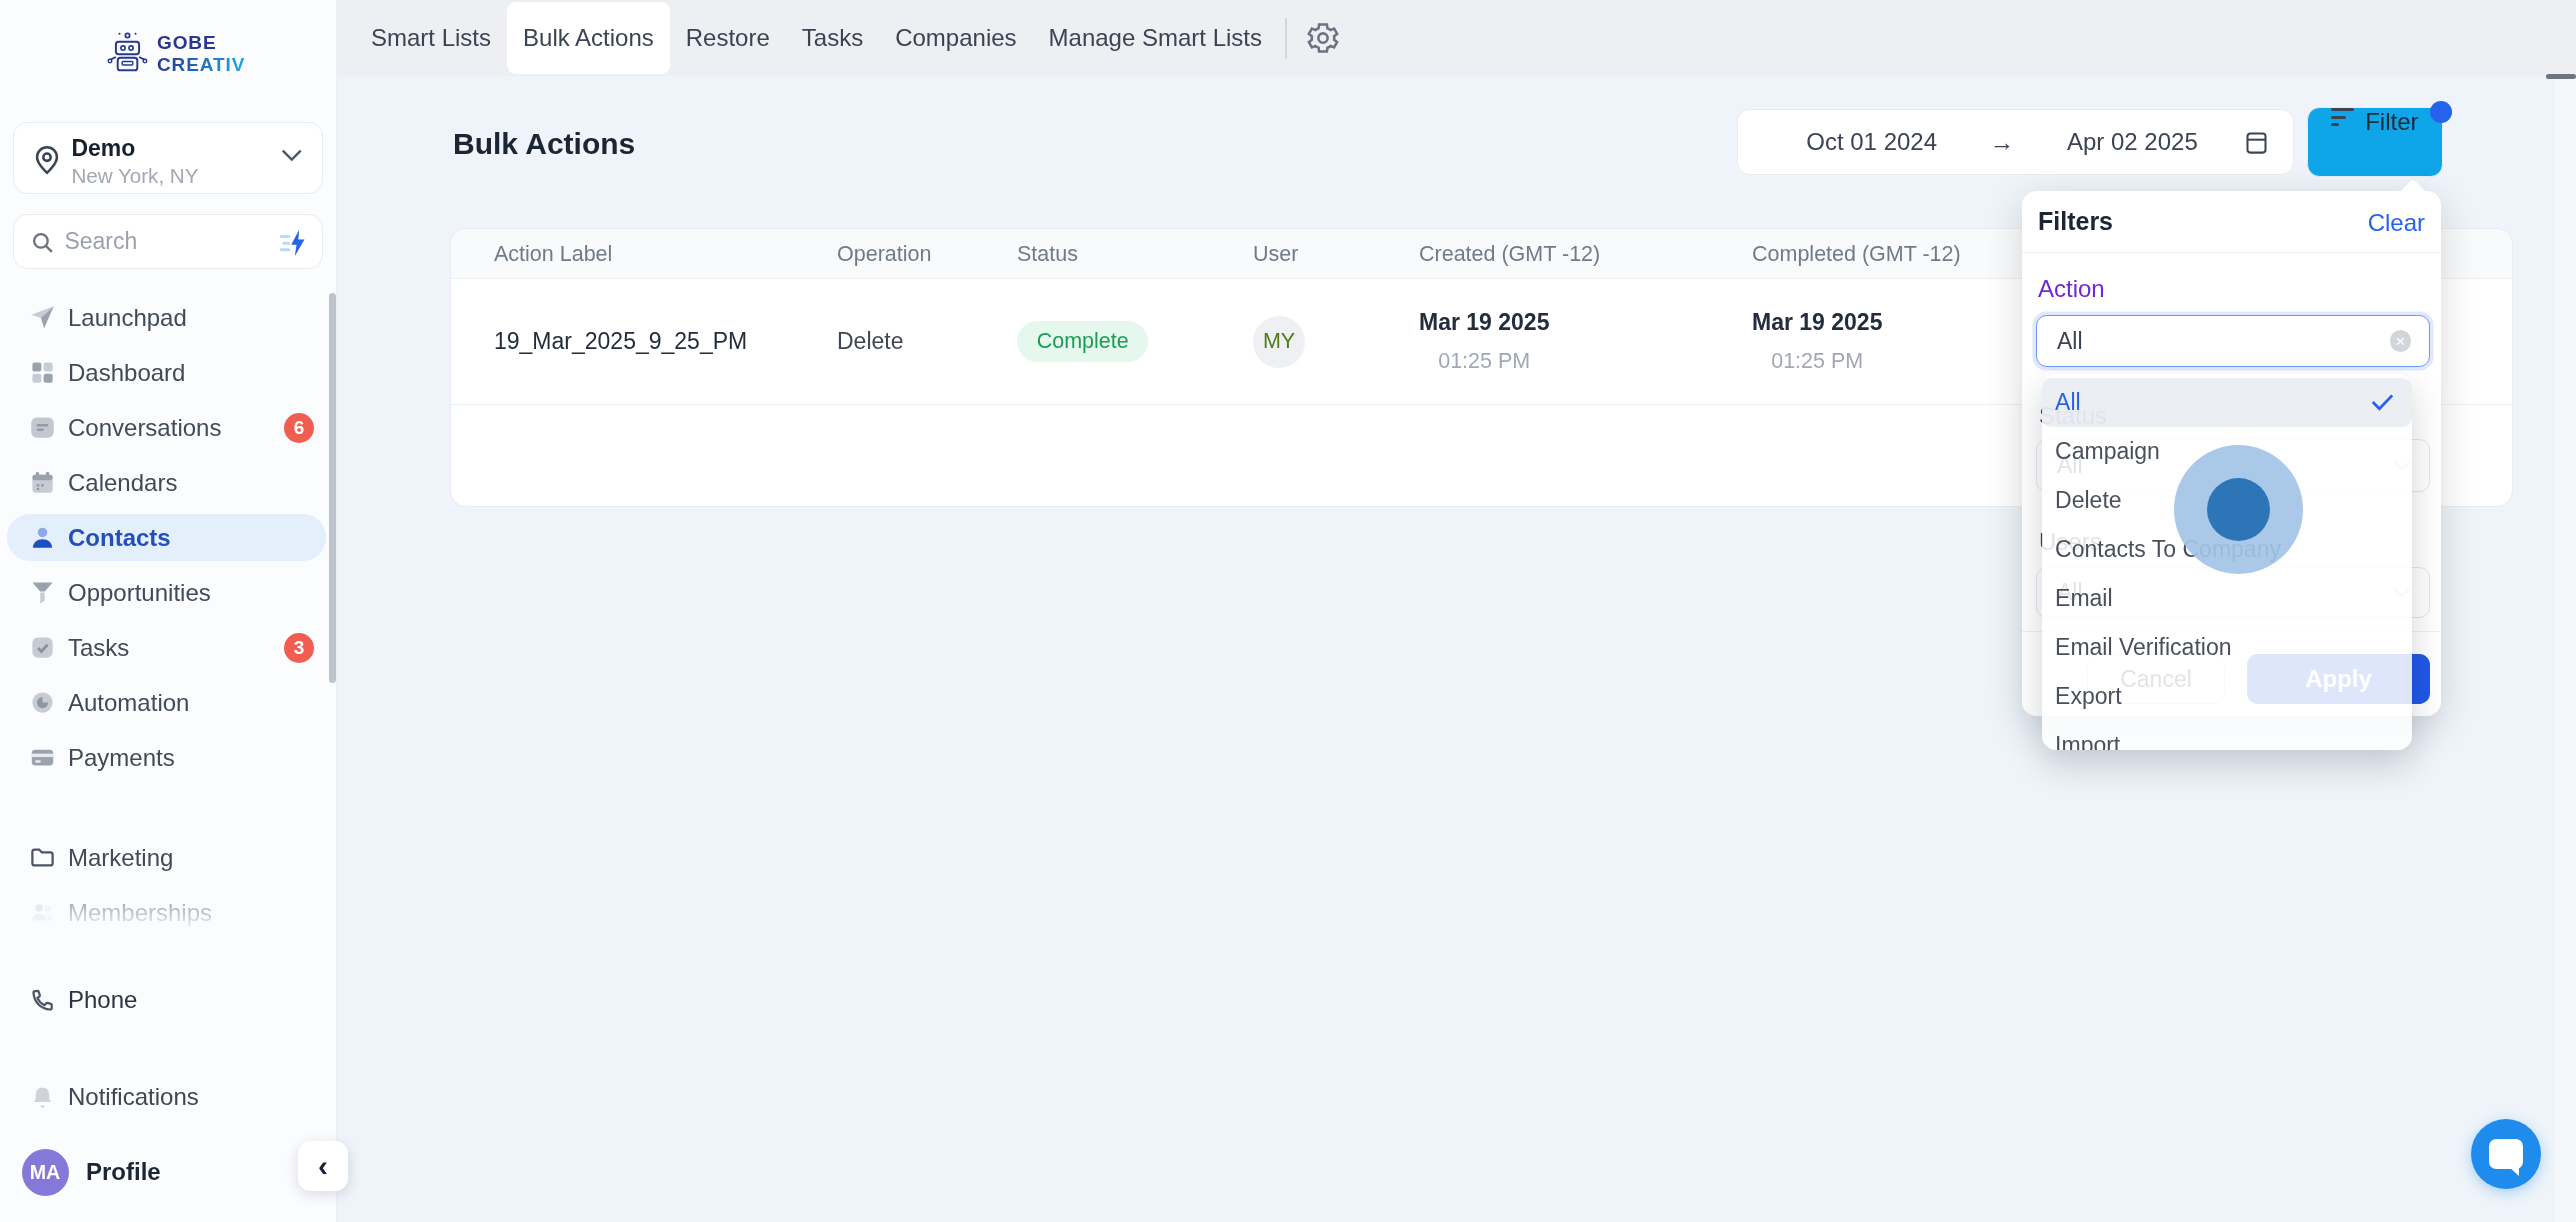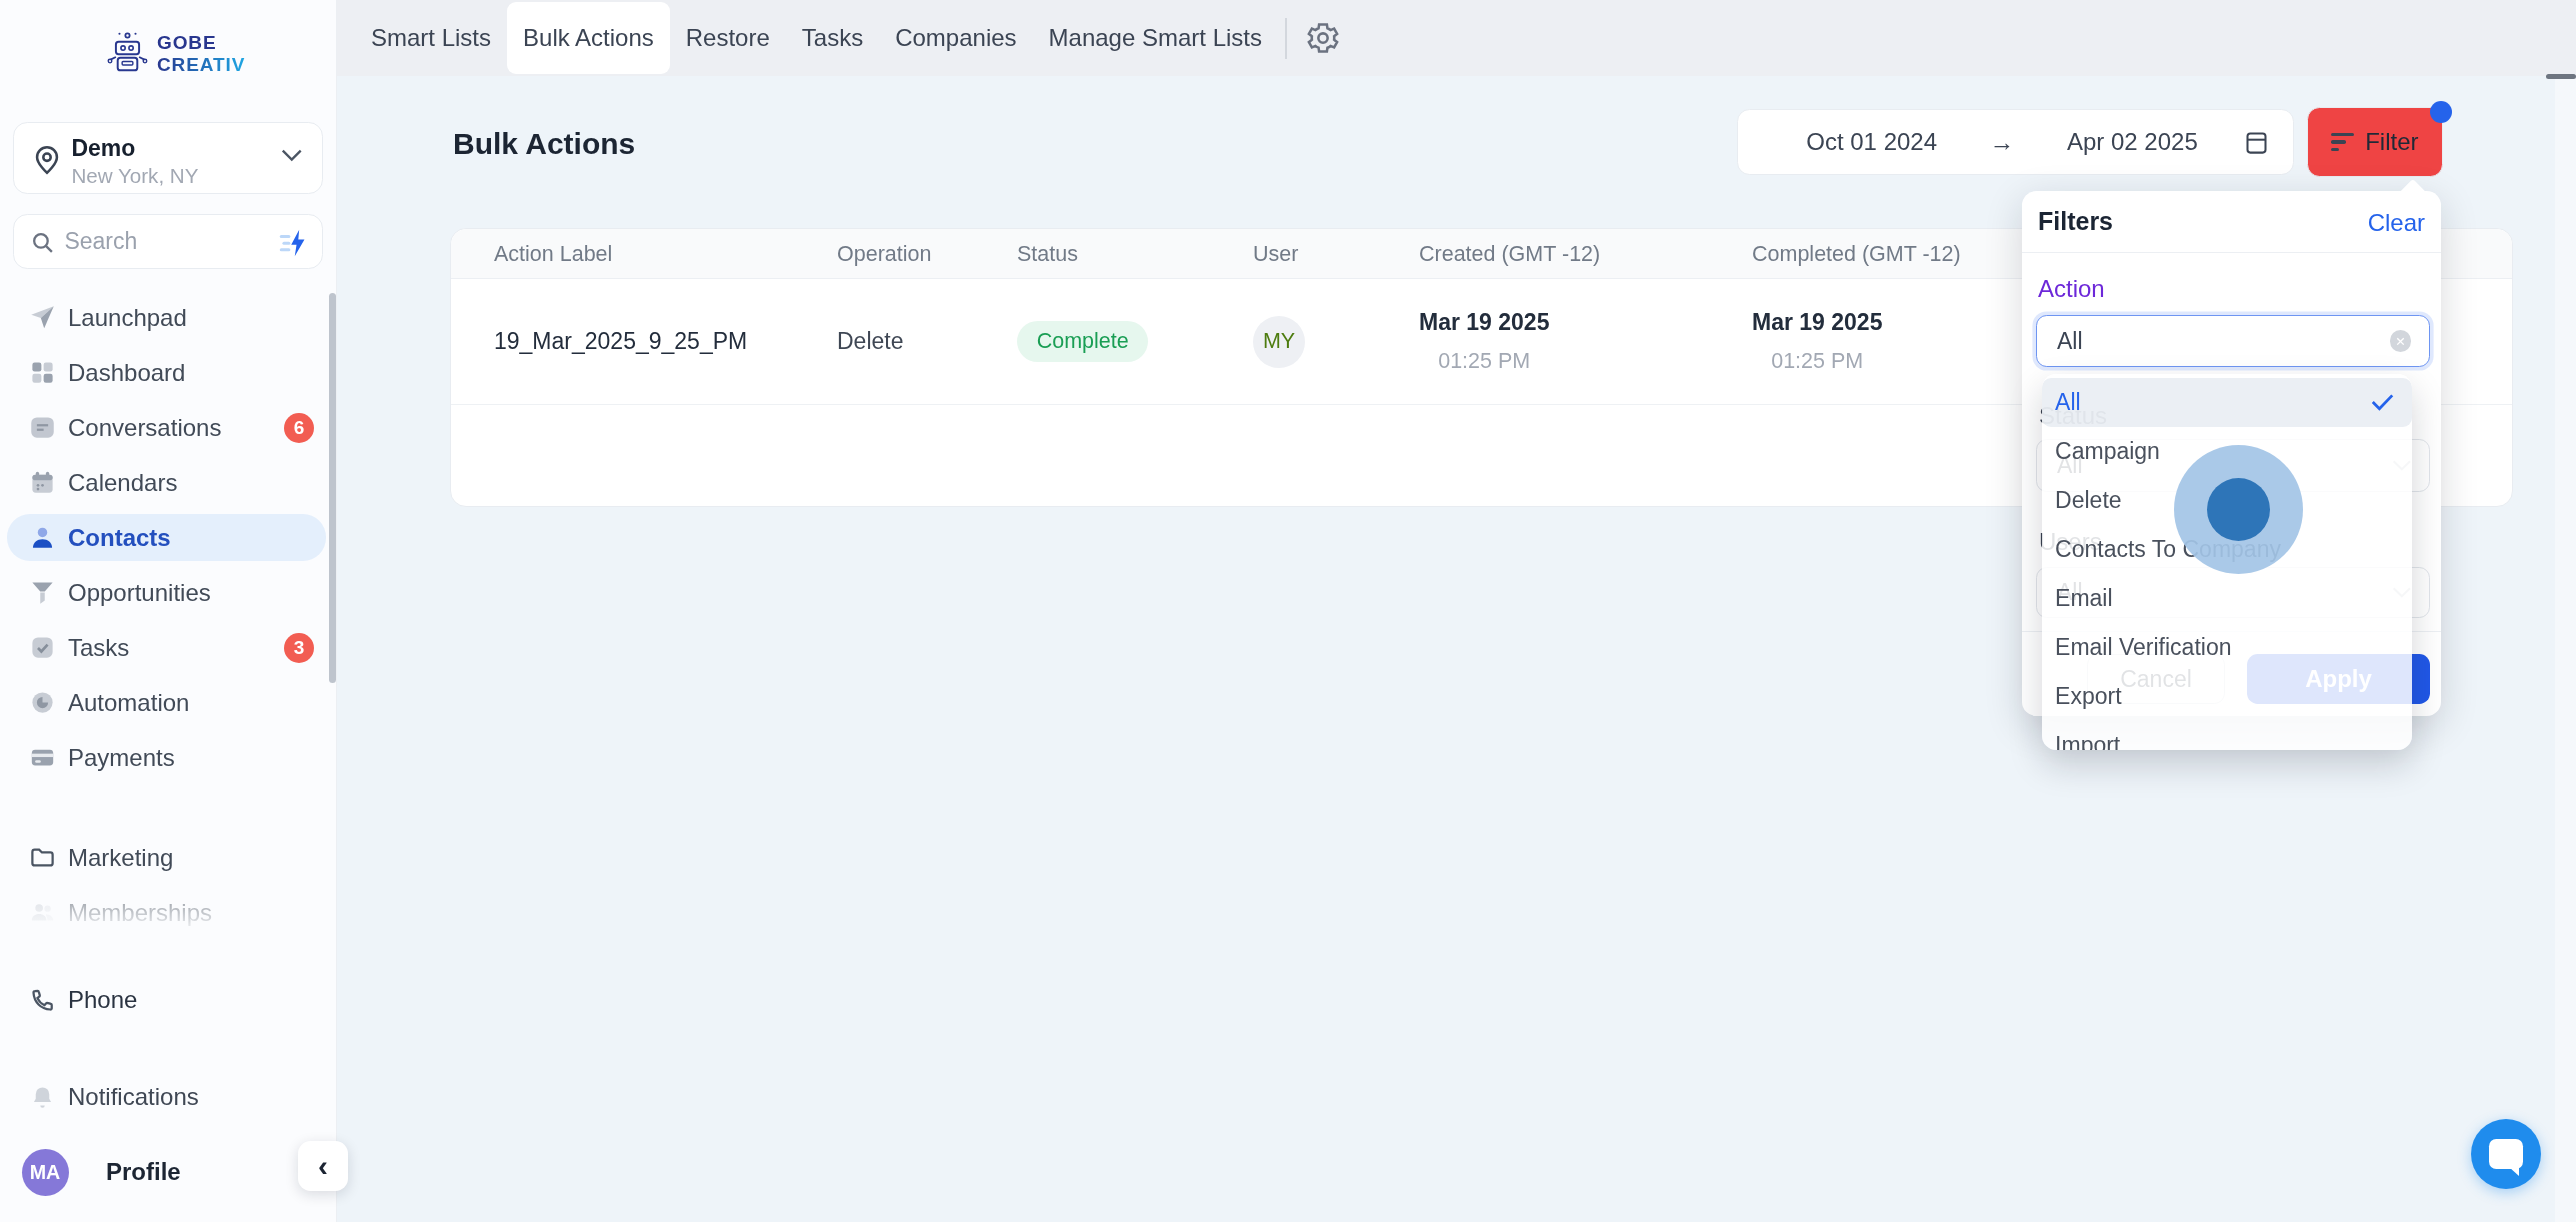--- a/index.html
+++ b/index.html
@@ -43,21 +43,21 @@
   .gear-wrap { margin-left:18px; cursor:pointer; display:flex; }
   .hscroll-chip { position:absolute; right:0; top:74px; width:30px; height:5.4px; background:#6e7580; border-radius:2.7px; z-index:8; }
 
   
   .main { position:absolute; left:337px; top:76px; right:0; bottom:0; background:#eef4f9; }
   .vtrack { position:absolute; right:0; top:76px; width:21.5px; bottom:0; background:#f5f8fb; }
   .page-title { position:absolute; left:453px; top:127px; font-size:30px; font-weight:bold; color:#1c2533; }
   .daterange { position:absolute; left:1737px; top:109px; width:557px; height:66px; background:#fff; border:0.9px solid #e8ecf1; border-radius:12.5px; display:flex; align-items:center; padding:0 23px; cursor:pointer; }
   .daterange .dt { flex:1; text-align:center; font-size:24px; color:#3b4453; }
   .daterange .arr { font-size:25px; color:#3b4453; padding:0 7.2px; }
-  .filter-btn { position:absolute; left:2307px; top:107px; width:136px; height:70px; background:#ef4444; border:0.9px solid #e8ecf1; border-radius:12.5px; display:flex; align-items:center; justify-content:center; gap:10.7px; cursor:pointer; }
+  .filter-btn { position:absolute; left:2307px; top:107px; width:136px; height:70px; background:#0ea5e9; border:0.9px solid #e8ecf1; border-radius:12.5px; display:flex; align-items:flex-start; justify-content:center; gap:10.7px; cursor:pointer; }
   .filter-btn .txt { font-size:24px; font-weight:500; color:#1f2937; }
   .f-ic { display:flex; flex-direction:column; gap:4.5px; align-items:flex-start; }
   .f-ic i { display:block; height:3.1px; background:#3b4453; border-radius:1.8px; }
   .filter-dot { position:absolute; left:2430px; top:101px; width:22.4px; height:22.4px; border-radius:50%; background:#2563eb; z-index:5; }
 
   
   .card { position:absolute; left:450px; top:228px; width:2063px; height:279px; background:#fff; border:0.9px solid #e8ecf1; border-radius:16px; z-index:1; }
   .thead { position:absolute; left:0; top:0; width:100%; height:50px; background:#f9fafb; border-bottom:0.9px solid #eceff3; border-radius:16px 16px 0 0; }
   .hcell { position:absolute; top:0; line-height:50px; font-size:21.5px; color:#717a87; white-space:nowrap; }
   .cell { position:absolute; top:50px; height:125px; display:flex; align-items:center; white-space:nowrap; }
@@ -299,21 +299,21 @@
     <span class="ic">
         <svg width="27" height="27" viewBox="0 0 24 24">
           <path d="M12 3a6 6 0 0 0-6 6v4l-1.6 3h15.2L18 13V9a6 6 0 0 0-6-6z" fill="#cfd4db"></path>
           <path d="M10 19a2 2 0 0 0 4 0z" fill="#cfd4db"></path>
         </svg>
       </span>
     <span class="lbl" style="color:#3f4754;">Notifications</span>
   </div>
   <div class="fixed-item" style="top:1145px;">
     <span class="avatar-ma">MA</span>
-    <span class="lbl" style="left:86px; font-weight:600; color:#1c2533;margin-left:20px;">Profile</span>
+    <span class="lbl" style="left:86px; font-weight:600; color:#1c2533;">Profile</span>
   </div>
 </div>
 
 <div class="collapse-btn">‹</div>
 
 <div class="topnav">
   <div class="tab">Smart Lists</div>
   <div class="tab active">Bulk Actions</div>
   <div class="tab">Restore</div>
   <div class="tab">Tasks</div>

